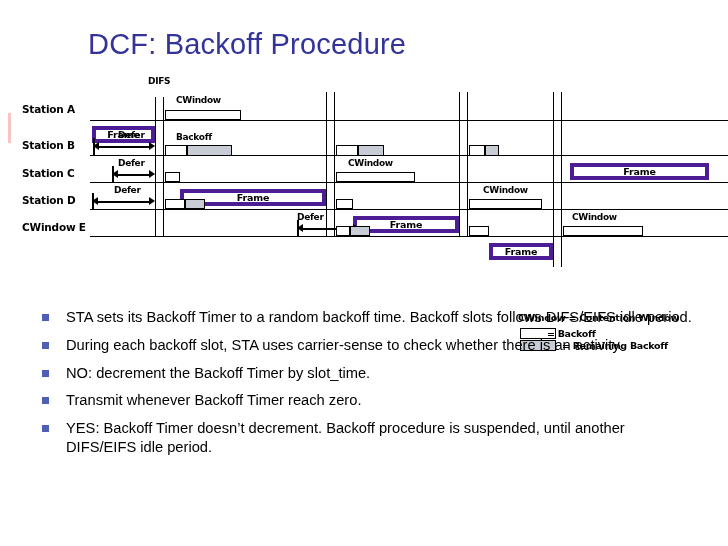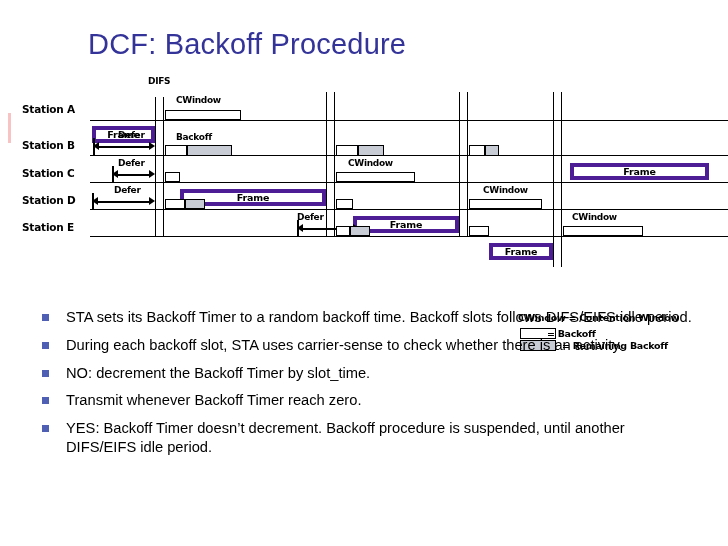--- a/index.html
+++ b/index.html
@@ -115,21 +115,21 @@
 <div id="edge-mark"></div>
 
 <div id="diagram">
 
   <div class="lbl tiny" style="left:148px; top:4px;">DIFS</div>
 
   <div class="lbl station-label" style="left:22px; top:31px;">Station A</div>
   <div class="lbl station-label" style="left:22px; top:67px;">Station B</div>
   <div class="lbl station-label" style="left:22px; top:95px;">Station C</div>
   <div class="lbl station-label" style="left:22px; top:122px;">Station D</div>
-  <div class="lbl station-label" style="left:22px; top:149px;">Station E</div>
+  <div class="lbl station-label" style="left:22px; top:149px;">CWindow E</div>
 
   <div class="baseline" style="left:90px; top:48px;  width:638px;"></div>
   <div class="baseline" style="left:90px; top:83px;  width:638px;"></div>
   <div class="baseline" style="left:90px; top:110px; width:638px;"></div>
   <div class="baseline" style="left:90px; top:137px; width:638px;"></div>
   <div class="baseline" style="left:90px; top:164px; width:638px;"></div>
 
   <div class="vline" style="left:155px; top:25px;  height:140px;"></div>
   <div class="vline" style="left:163px; top:25px;  height:140px;"></div>
   <div class="vline" style="left:326px; top:20px;  height:145px;"></div>

